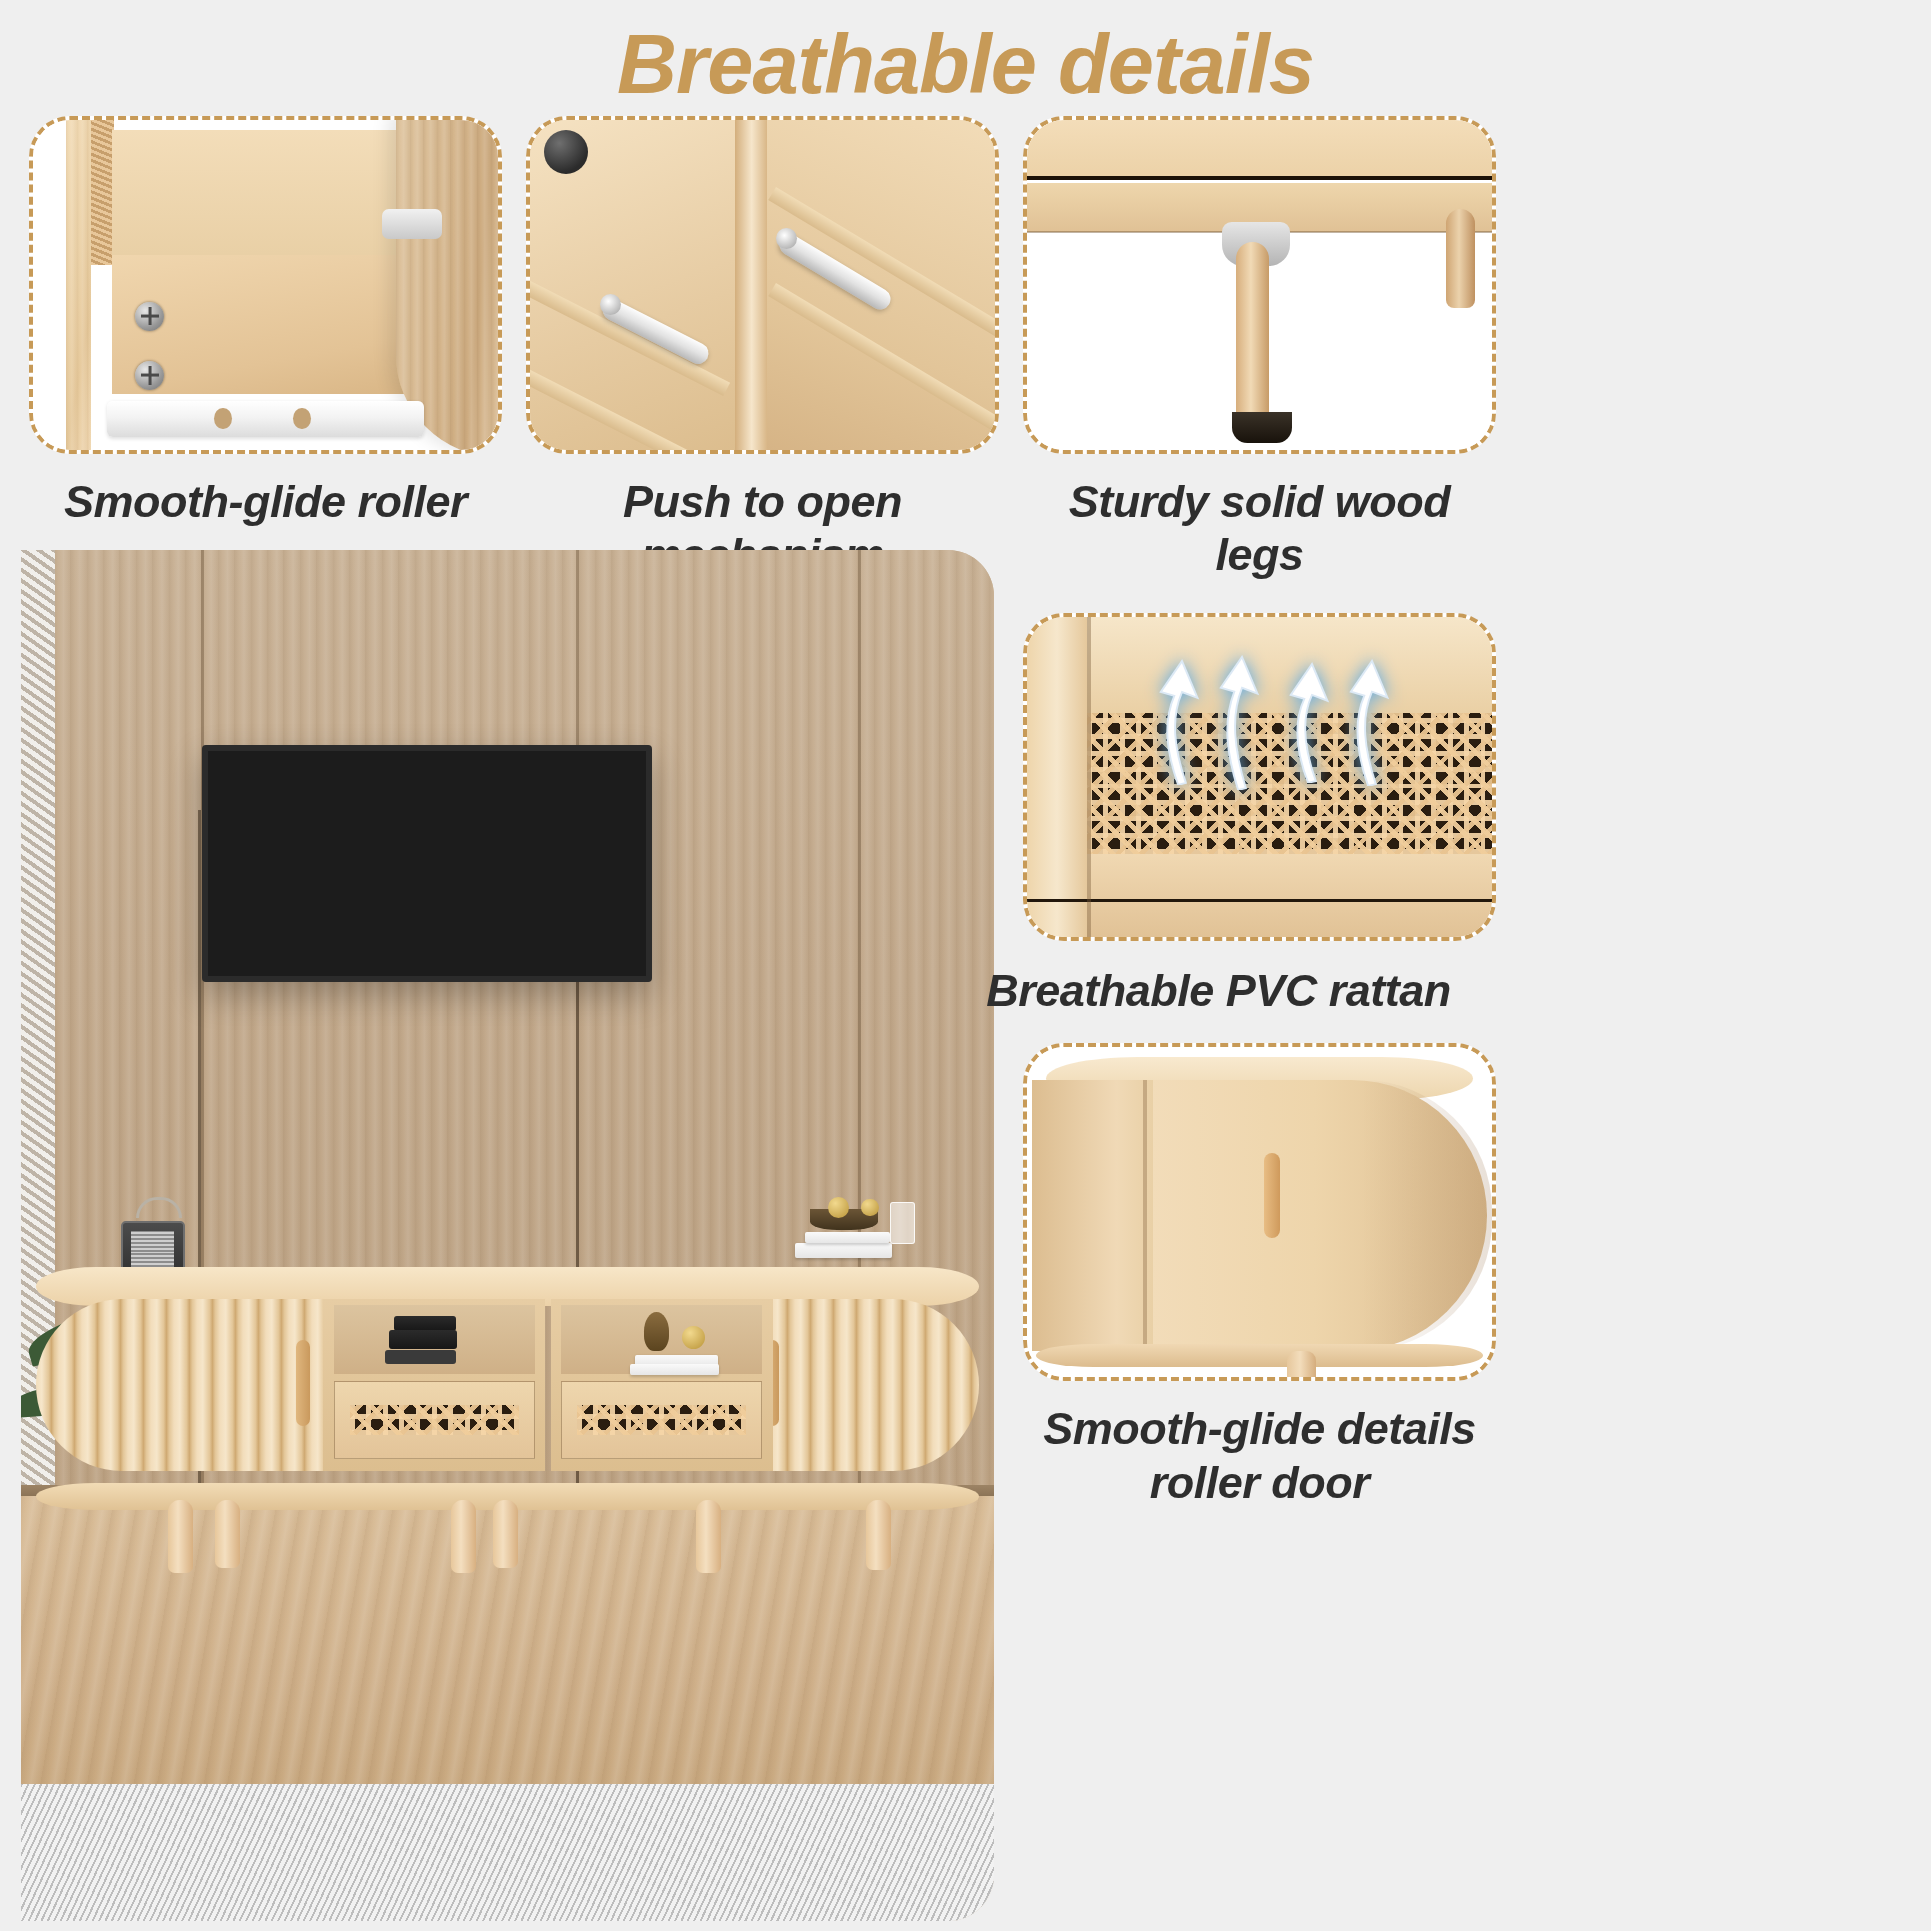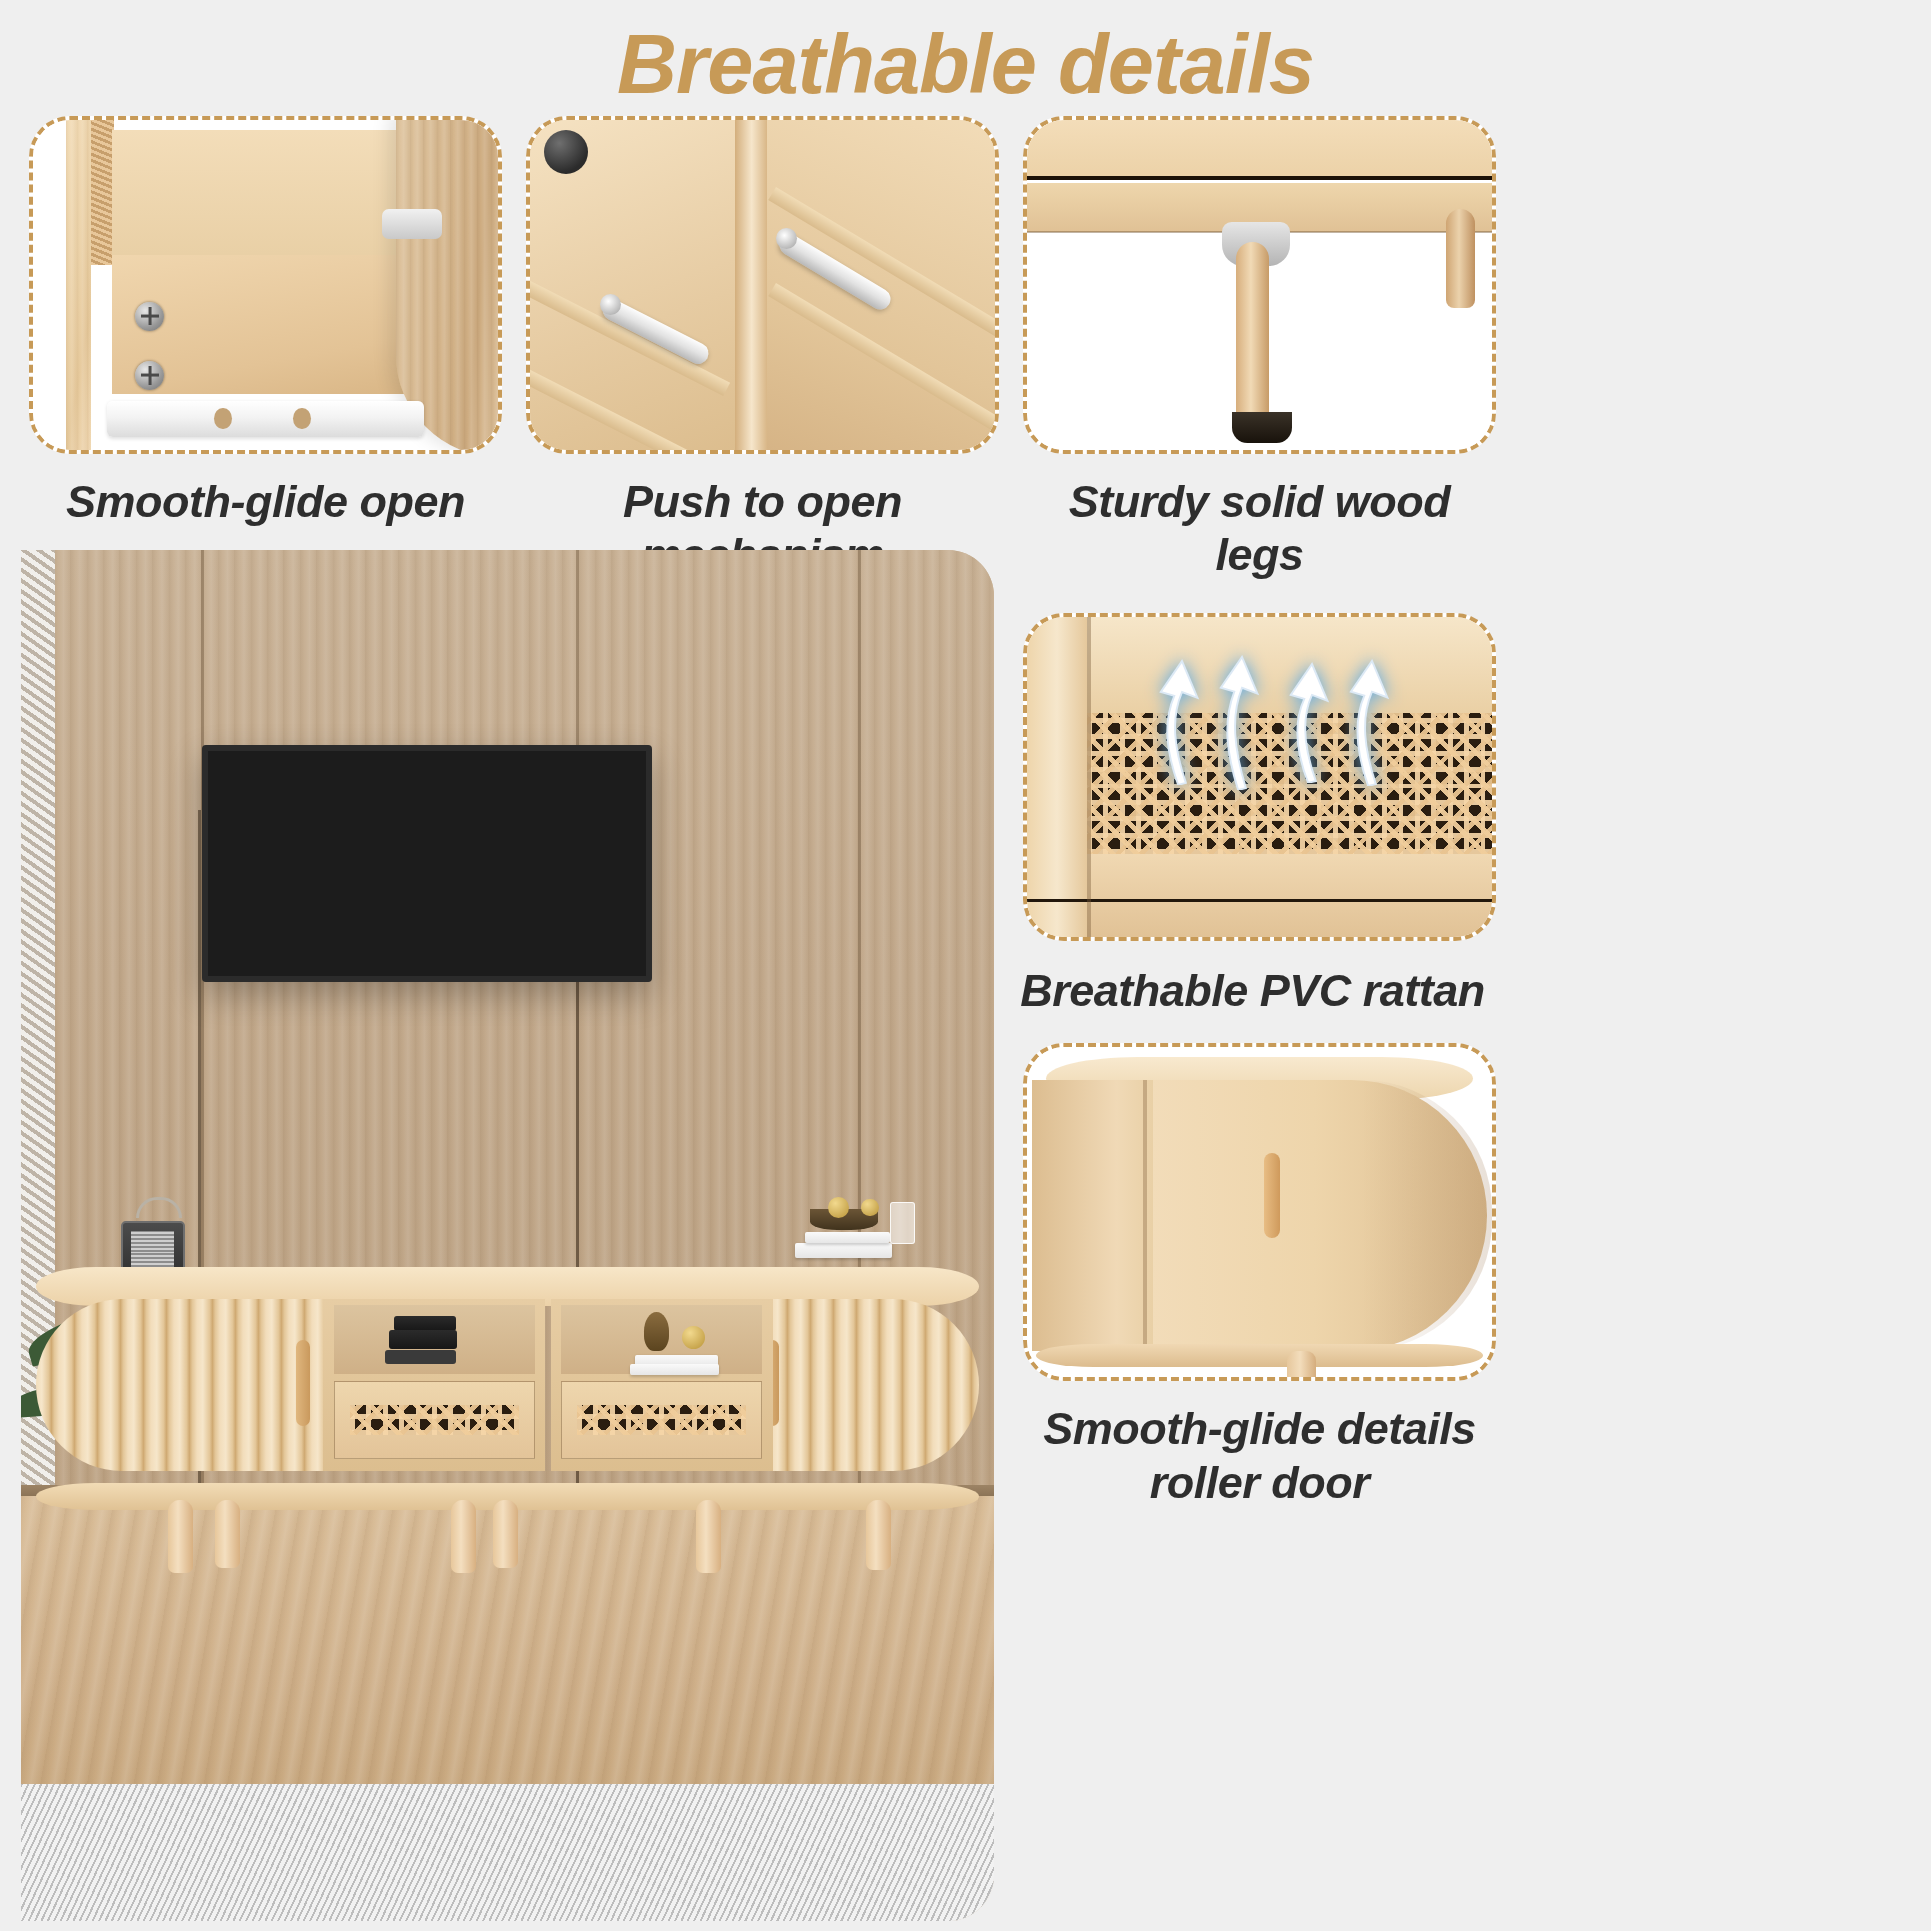--- a/index.html
+++ b/index.html
@@ -262,21 +262,21 @@
     <div class="p1-inner" style="background:linear-gradient(170deg,#f0d6ae,#e3c396 70%,#d9b686);"></div>
     <div class="p1-frontpanel wood-med" style="box-shadow:-7.7px 0 17.4px rgba(0,0,0,.10);"></div>
     <div class="p1-stopper"></div>
     <div class="p1-screw" style="left:22%; top:55%;"></div>
     <div class="p1-screw" style="left:22%; top:73%;"></div>
     <div class="p1-rail"></div>
     <div class="p1-railhole" style="left:39%; bottom:6.5%;"></div>
     <div class="p1-railhole" style="left:56%; bottom:6.5%;"></div>
   </div>
 </div>
-<div class="caption" style="left:29px; top:475px; width:473px;">Smooth-glide open</div>
+<div class="caption" style="left:29px; top:475px; width:473px;">Smooth-glide roller</div>
 
 <div class="dashed" style="left:526px; top:116px; width:473px; height:338px;">
   <div class="photo">
     <div class="p2-bg wood-light"></div>
     <div class="p2-lpanel" style="background:linear-gradient(160deg,#f5e2c2,#e6cba2 60%,#dcbd8e);"></div>
     <div class="p2-divider" style="background:linear-gradient(90deg,#d3ae7c,#f6e6cb 45%,#cfa771);"></div>
     <div class="p2-rpanel" style="background:linear-gradient(200deg,#f2dcb8,#e2c599 65%,#d6b486);"></div>
 
     <div class="p2-diag" style="left:-4%; top:46%; width:52%; height:15.4px; transform:rotate(27deg); transform-origin:left center;"></div>
     <div class="p2-diag" style="left:-4%; top:73%; width:54%; height:15.4px; transform:rotate(27deg); transform-origin:left center;"></div>
@@ -403,21 +403,21 @@
       <path d="M34 138 C 22 98, 18 64, 30 34 L 46 40 L 30 2 L 8 34 L 22 38 C 10 70, 14 102, 26 140 Z" fill="#ffffff" stroke="#dce9f5" stroke-width="2"></path>
     </svg>
     <svg class="arrow" style="left:55%; top:14%; width:58px; height:121px;" viewBox="0 0 60 125">
       <path d="M34 123 C 22 90, 18 60, 30 34 L 46 40 L 30 2 L 8 34 L 22 38 C 10 64, 14 94, 26 125 Z" fill="#ffffff" stroke="#dce9f5" stroke-width="2"></path>
     </svg>
     <svg class="arrow" style="left:68%; top:13%; width:58px; height:127px;" viewBox="0 0 60 132">
       <path d="M34 130 C 22 94, 18 62, 30 34 L 46 40 L 30 2 L 8 34 L 22 38 C 10 66, 14 98, 26 132 Z" fill="#ffffff" stroke="#dce9f5" stroke-width="2"></path>
     </svg>
   </div>
 </div>
-<div class="caption" style="left:1016px; top:964px; width:473px;">Breathable PVC rattan</div>
+<div class="caption" style="left:982px; top:964px; width:473px;">Breathable PVC rattan</div>
 
 <div class="dashed" style="left:1023px; top:1043px; width:473px; height:338px;">
   <div class="photo">
     <div style="position:absolute;inset:0;background:#ffffff;"></div>
     <div class="rs-top wood-light" style="background:linear-gradient(180deg,#f8e9cf,#edd6ae);"></div>
     <div class="rs-body" style="background:linear-gradient(90deg,#e4c79c 0%,#f2dcb9 26%,#eed5ab 62%,#dcbd90 100%);"></div>
     <div class="rs-side" style="background:linear-gradient(90deg,#dcbd90,#f0d9b6 70%,#e9d0a6);"></div>
     <div style="position:absolute;left:25%;top:10%;width:3.9px;height:82%;background:rgba(130,95,58,.35);"></div>
     <div class="rs-curve"></div>
     <div class="rs-handle" style="left:51%; top:32%; height:26%;"></div>

